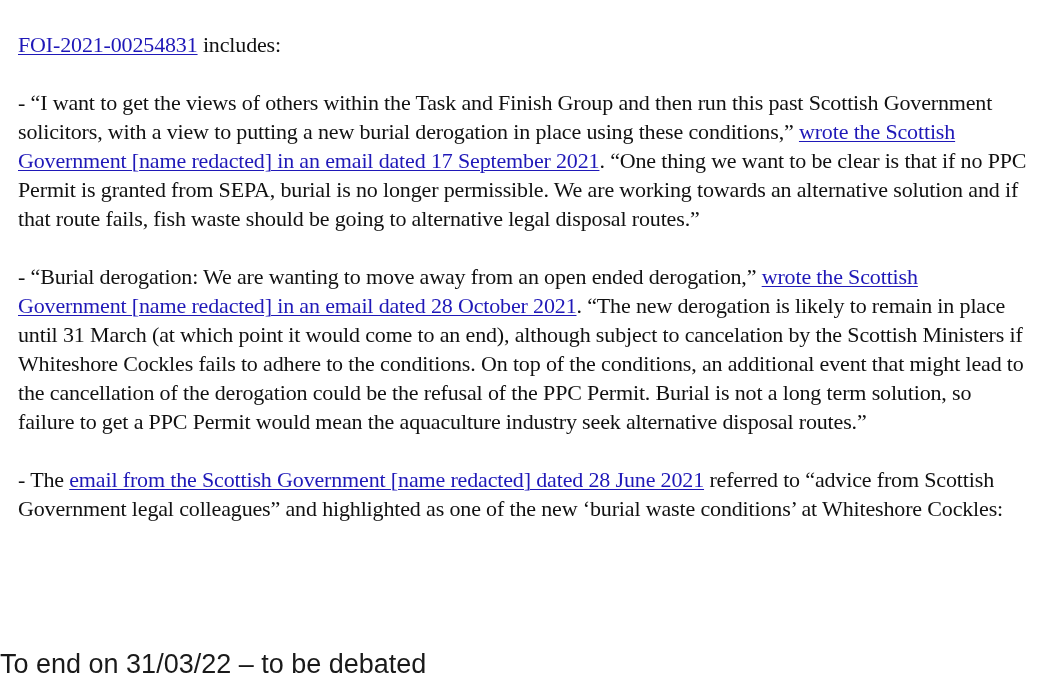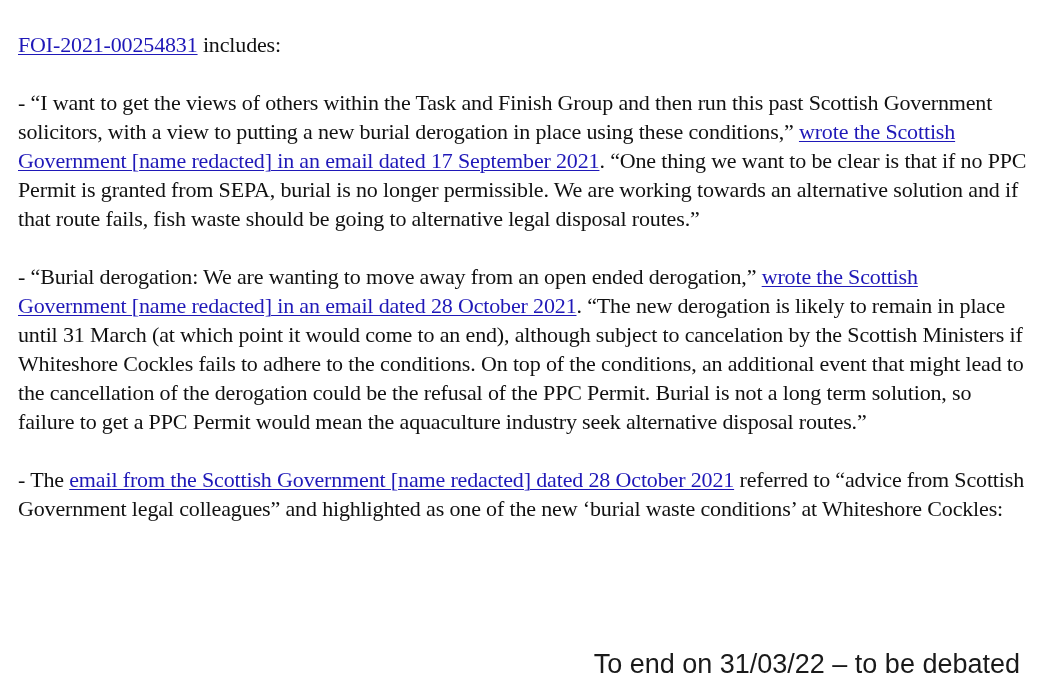--- a/index.html
+++ b/index.html
@@ -32,33 +32,33 @@
     color: #1f18b8;
     text-decoration: underline;
     text-decoration-thickness: 1px;
     text-underline-offset: 2px;
   }
   .highlight-box {
     position: absolute;
     left: 0;
     top: 646px;
     width: 1020px;
-    text-align: right;
+    text-align: left;
     font-family: "Liberation Sans", "DejaVu Sans", sans-serif;
     font-size: 27px;
     line-height: 36px;
     color: #1a1a1a;
   }
 </style>
 </head>
 <body>
 
 <div class="doc">
   <p><a class="link" href="#">FOI-2021-00254831</a><span> includes:</span></p>
 
   <p><span>- “I want to get the views of others within the Task and Finish Group and then run this past Scottish Government solicitors, with a view to putting a new burial derogation in place using these conditions,” </span><a class="link" href="#">wrote the Scottish Government [name redacted] in an email dated 17 September 2021</a><span>.  “One thing we want to be clear is that if no PPC Permit is granted from SEPA, burial is no longer permissible. We are working towards an alternative solution and if that route fails, fish waste should be going to alternative legal disposal routes.”</span></p>
 
   <p><span>- “Burial derogation: We are wanting to move away from an open ended derogation,” </span><a class="link" href="#">wrote the Scottish Government [name redacted] in an email dated 28 October 2021</a><span>.  “The new derogation is likely to remain in place until 31 March (at which point it would come to an end), although subject to cancelation by the Scottish Ministers if Whiteshore Cockles fails to adhere to the conditions.  On top of the conditions, an additional event that might lead to the cancellation of the derogation could be the refusal of the PPC Permit.  Burial is not a long term solution, so failure to get a PPC Permit would mean the aquaculture industry seek alternative disposal routes.”</span></p>
 
-  <p><span>- The </span><a class="link" href="#">email from the Scottish Government [name redacted] dated 28 October 2021</a><span> referred to “advice from Scottish Government legal colleagues” and highlighted as one of the new ‘burial waste conditions’ at Whiteshore Cockles:</span></p>
+  <p><span>- The </span><a class="link" href="#">email from the Scottish Government [name redacted] dated 28 June 2021</a><span> referred to “advice from Scottish Government legal colleagues” and highlighted as one of the new ‘burial waste conditions’ at Whiteshore Cockles:</span></p>
 </div>
 
 <div class="highlight-box">To end on 31/03/22 – to be debated</div>
 
 </body></html>

